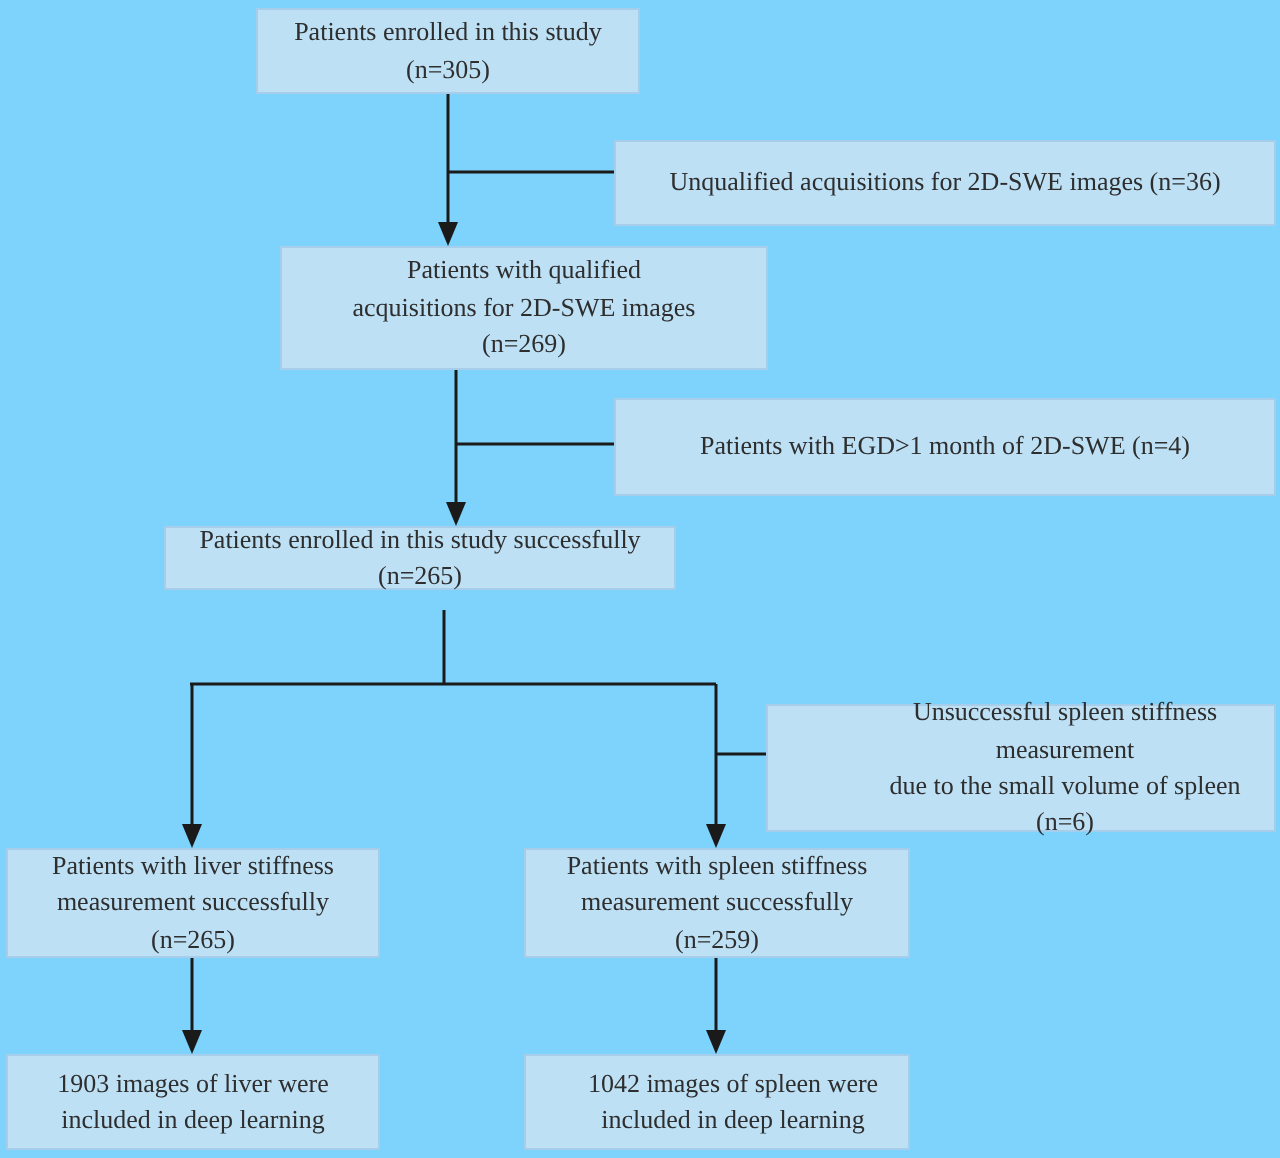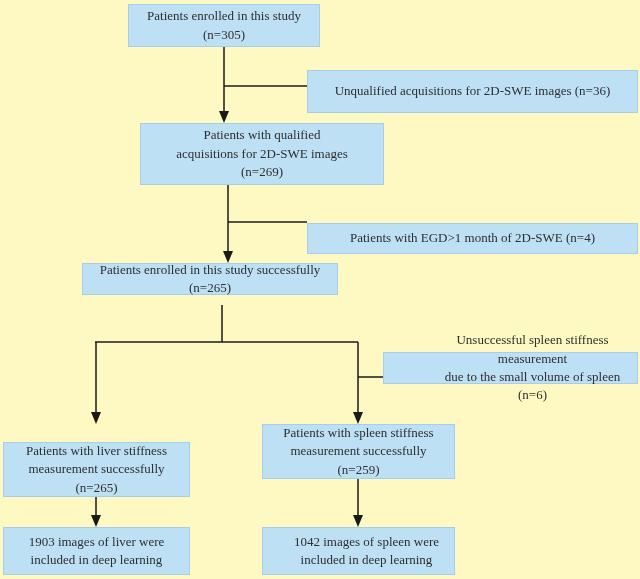--- a/index.html
+++ b/index.html
@@ -1,19 +1,19 @@
 <!DOCTYPE html>
 <html style="--box-fill: #bde0f5; --box-border: #a6cde9; --line: #1a1a1a; --text: #2e2e2e;"><head>
 <meta charset="utf-8">
 <style>
   html,body{margin:0;padding:0;background:#ffffff;}
   #canvas{
     position:relative;
     width:640px;height:579px;
-    background:#fef9c3;
+    background:#7dd3fc;
     font-family:"Liberation Serif","DejaVu Serif",serif;
     overflow:hidden;
   }
   .node{
     position:absolute;
     background:var(--box-fill,#bde0f5);
     border:1px solid var(--box-border,#a6cde9);
     box-sizing:border-box;
     display:flex;
     align-items:center;
@@ -26,24 +26,24 @@
     padding:1px 4px;
   }
   #connectors{position:absolute;left:0;top:0;}
   #connectors line{stroke:var(--line,#1a1a1a);stroke-width:1.5;}
   #connectors polygon{fill:var(--line,#1a1a1a);}
 
   
   #n-enrolled        {left:128px; top:4px;   width:192px; height:43px;}
   #n-unqualified     {left:307px; top:70px;  width:331px; height:43px;}
   #n-qualified       {left:140px; top:123px; width:244px; height:62px;}
-  #n-egd             {left:307px; top:223px; width:331px; height:31px;}
+  #n-egd             {left:307px; top:199px; width:331px; height:49px;}
   #n-enrolled-success{left:82px;  top:263px; width:256px; height:32px;}
-  #n-spleen-fail     {left:383px; top:352px; width:255px; height:32px;padding-left:48px;}
-  #n-liver           {left:3px;   top:424px; width:187px; height:55px;margin-top:18px;}
+  #n-spleen-fail     {left:383px; top:352px; width:255px; height:64px;padding-left:48px;}
+  #n-liver           {left:3px;   top:424px; width:187px; height:55px;}
   #n-spleen          {left:262px; top:424px; width:193px; height:55px;}
   #n-liver-images    {left:3px;   top:527px; width:187px; height:48px;}
   #n-spleen-images   {left:262px; top:527px; width:193px; height:48px;padding-left:20px;}
 </style>
 </head>
 <body>
 
 <div id="canvas">
 
   <svg id="connectors" width="640" height="579" viewBox="0 0 640 579" aria-hidden="true">

